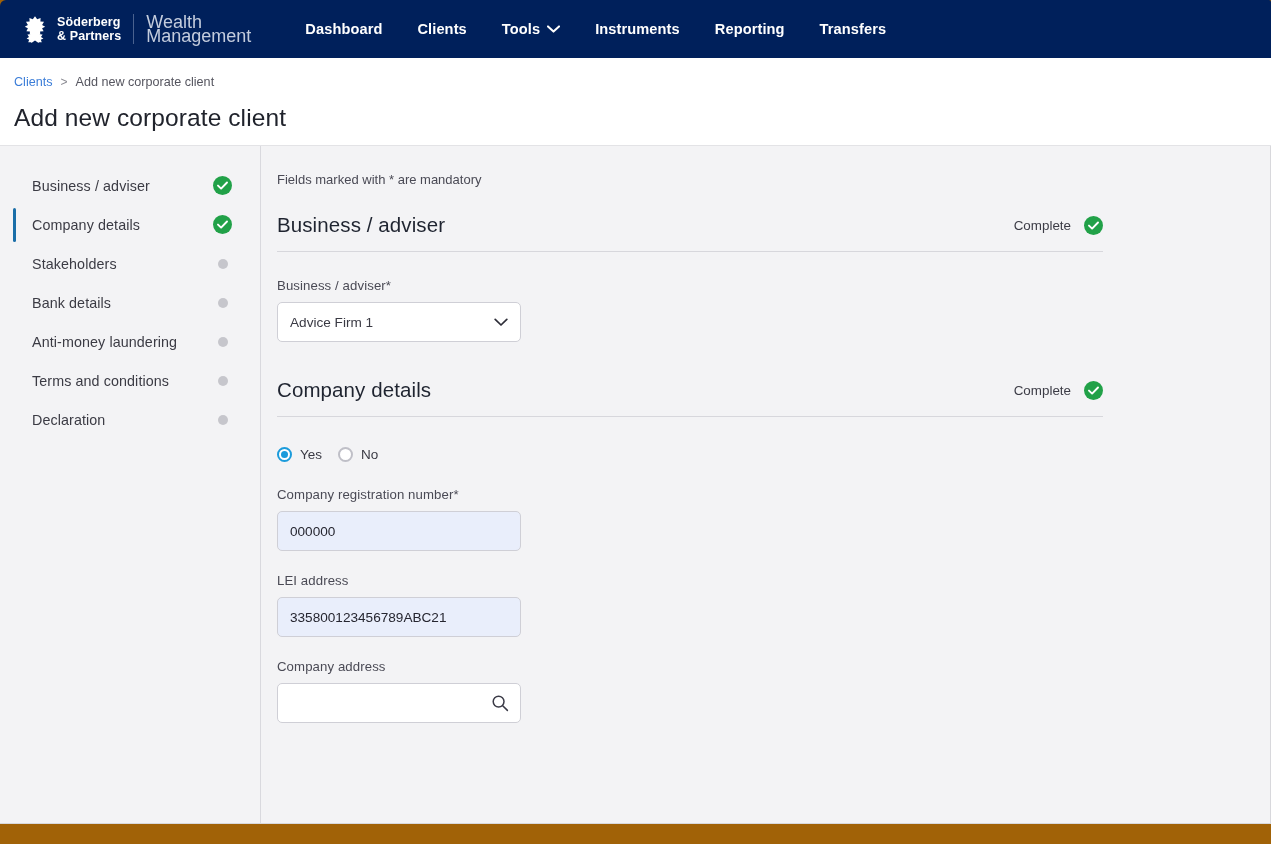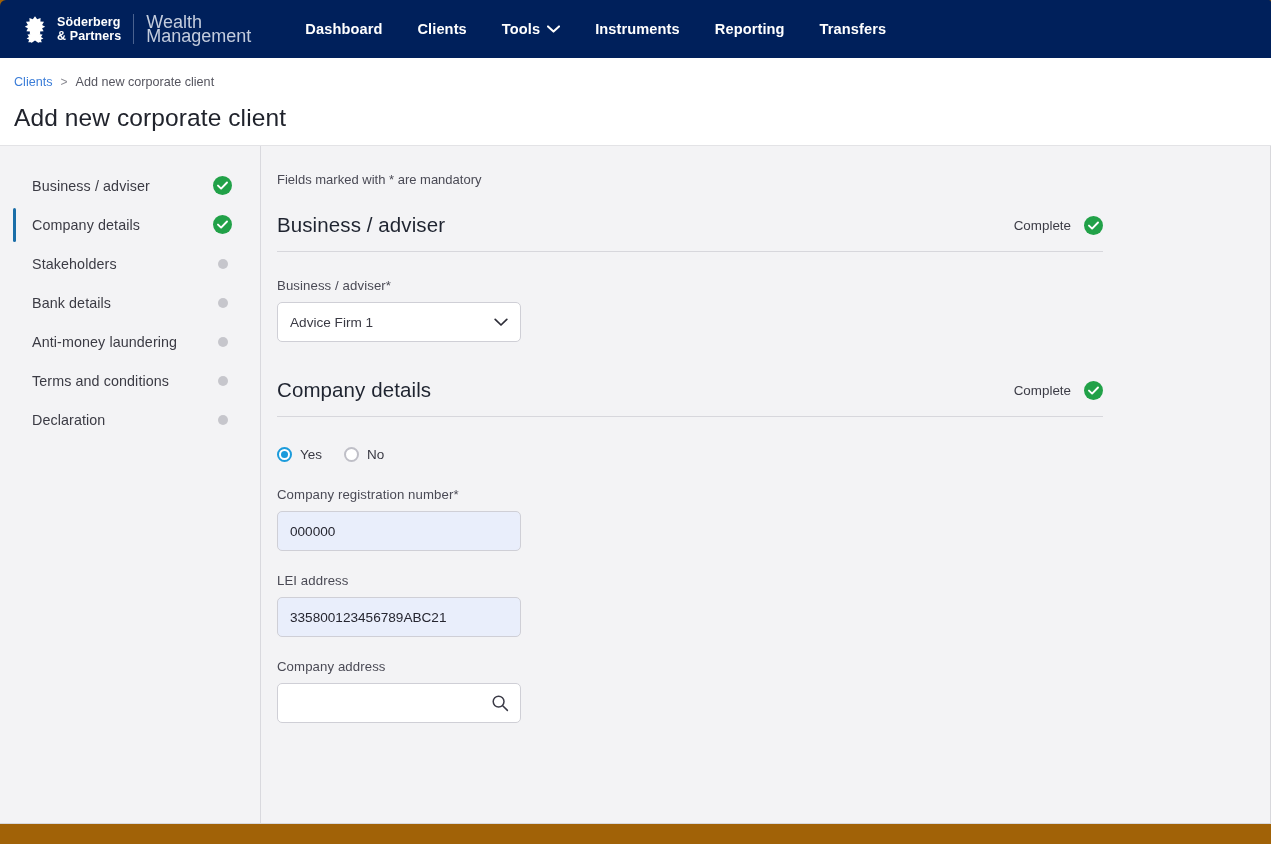--- a/index.html
+++ b/index.html
@@ -239,21 +239,21 @@
     right: 11px; top: 10px;
     width: 20px; height: 20px;
     cursor: pointer;
     display: block;
   }
 
   
   .radio-row {
     display: flex;
     align-items: center;
-    gap: 22px;
+    gap: 16px;
     height: 22px;
     margin-top: 3px;
   }
   .radio-opt {
     display: flex;
     align-items: center;
     gap: 8px;
     cursor: pointer;
   }
   .radio-mark {

